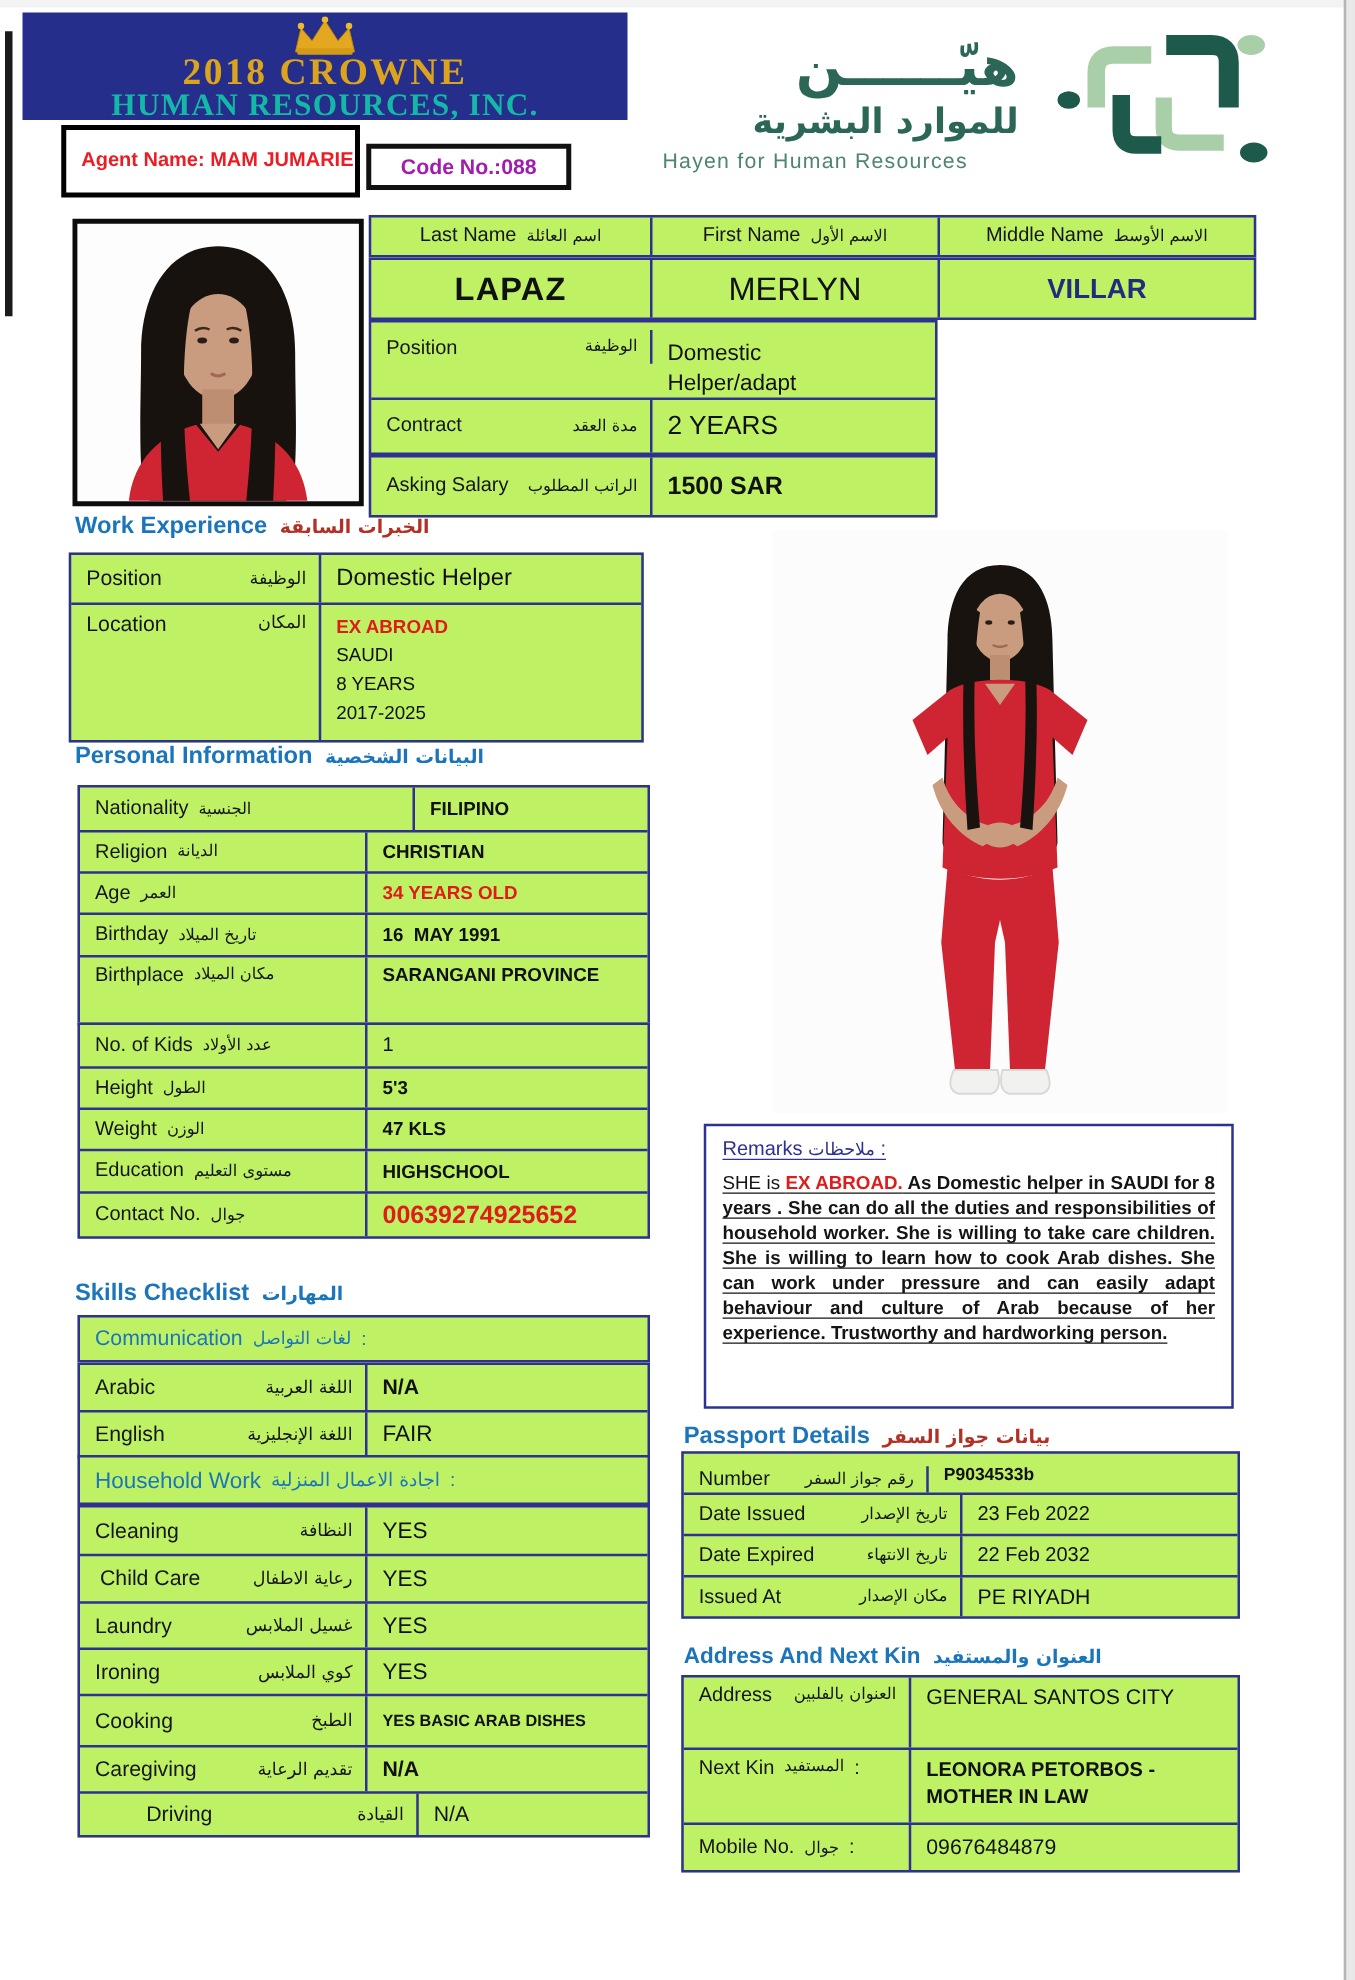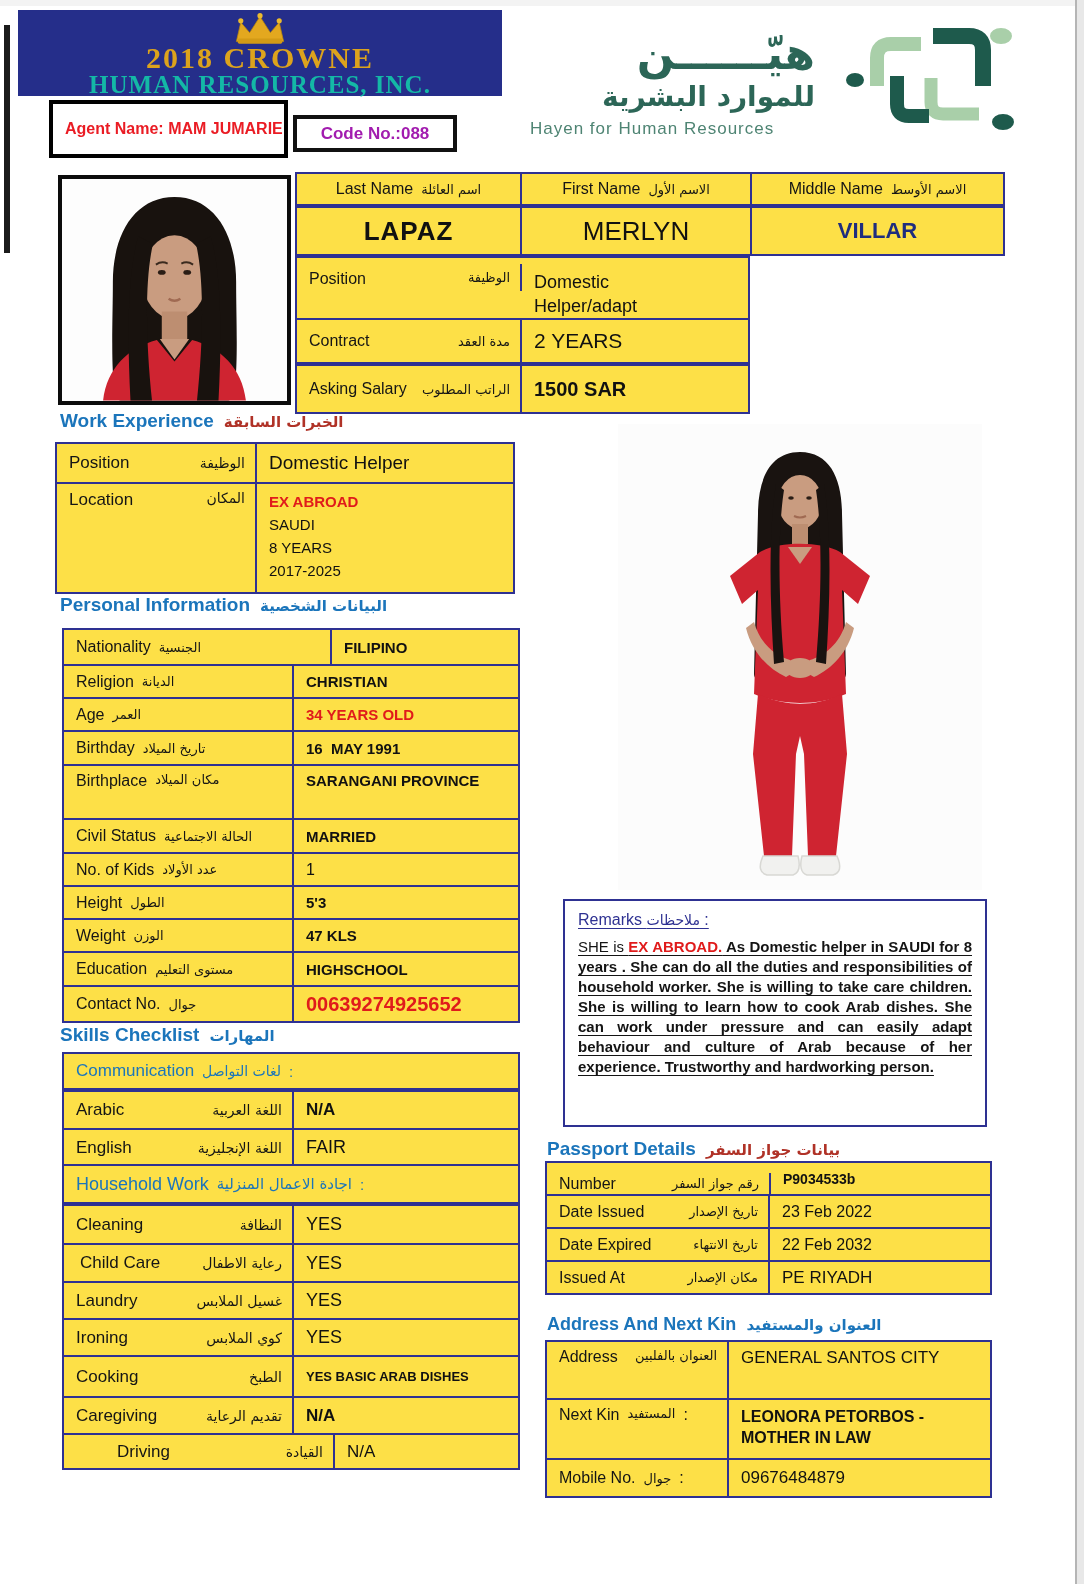--- a/index.html
+++ b/index.html
@@ -22,21 +22,21 @@
   .code-box { left:293px; top:115px; width:164px; height:37px; border:4px solid #111; background:#fff; display:flex; align-items:center; justify-content:center; }
   .code-box span { color:#a21caf; font-weight:bold; font-size:17px; }
 
   
   .logo-ar1 { left:533px; top:30px; width:282px; text-align:right; font-family:"DejaVu Sans", sans-serif; direction:rtl; font-size:44px; font-weight:bold; color:#2c6657; line-height:48px; }
   .logo-ar2 { left:533px; top:80px; width:282px; text-align:right; font-family:"DejaVu Sans", sans-serif; direction:rtl; font-size:28px; font-weight:bold; color:#2c6657; line-height:34px; }
   .logo-en  { left:530px; top:119px; width:300px; font-size:17px; color:#4e8473; letter-spacing:1px; }
   .logo-mark { left:843px; top:20px; }
 
   
-  .tbl { position:absolute; border:2px solid #2e3192; background:#fde047; }
+  .tbl { position:absolute; border:2px solid #2e3192; background:#bef264; }
   .trow { display:flex; border-top:2px solid #2e3192; align-items:stretch; }
   .trow:first-child { border-top:none; }
   .tlbl { border-right:2px solid #2e3192; display:flex; align-items:center; padding:3px 10px 3px 12px; gap:8px; }
   .tlbl.sb { justify-content:space-between; }
   .tval { flex:1; display:flex; align-items:center; padding:3px 10px 3px 12px; }
   .top-al { align-items:flex-start; padding-top:6px; }
   .en { font-size:16px; color:#151515; }
   .ar { font-family:"DejaVu Sans", sans-serif; direction:rtl; font-size:13px; color:#151515; }
   .hdrcell { flex:1; display:flex; align-items:center; justify-content:center; gap:8px; border-right:2px solid #2e3192; }
   .hdrcell:last-child { border-right:none; }
@@ -245,27 +245,20 @@
     </div>
     <div class="trow" style="height:54px;">
       <div class="tlbl top-al" style="width:230px;">
           <span class="en">Birthplace</span>
           <span class="ar">مكان الميلاد</span>
         </div>
       <div class="tval b top-al" style="font-size:15px;">SARANGANI PROVINCE</div>
     </div>
   </div>
   <div class="tbl" style="left:62px; top:818px; width:458px;">
-    <div class="trow" style="height:32px;">
-      <div class="tlbl" style="width:230px;">
-          <span class="en">Civil Status</span>
-          <span class="ar">الحالة الاجتماعية</span>
-        </div>
-      <div class="tval b" style="font-size:15px;">MARRIED</div>
-    </div>
     <div class="trow" style="height:33px;">
       <div class="tlbl" style="width:230px;">
           <span class="en">No. of Kids</span>
           <span class="ar">عدد الأولاد</span>
         </div>
       <div class="tval" style="font-size:16px;">1</div>
     </div>
     <div class="trow" style="height:33px;">
       <div class="tlbl" style="width:230px;">
           <span class="en">Height</span>
@@ -417,21 +410,21 @@
       <span class="lead">SHE is </span><span class="hl">EX ABROAD.</span><span>  As Domestic helper in SAUDI for 8 years . She can do all the duties and responsibilities of household worker. She is willing to take care children. She is willing to learn how to cook Arab dishes. She can work under pressure and can easily adapt behaviour and culture of Arab because of her experience. Trustworthy and hardworking person.</span>
     </div>
   </div>
 
   <div class="sec" style="left:547px; top:1138px; z-index:2;">
     <span class="sec-en">Passport Details</span>
     <span class="sec-ar ar-red">بيانات جواز السفر</span>
   </div>
   <div class="tbl" style="left:545px; top:1161px; width:447px;">
     <div class="trow" style="height:31px;">
-      <div class="tlbl sb" style="width:224px;margin-top:10px;">
+      <div class="tlbl sb" style="width:196px;margin-top:10px;">
           <span class="en">Number</span>
           <span class="ar">رقم جواز السفر</span>
         </div>
       <div class="tval b" style="font-size:14px;">P9034533b</div>
     </div>
     <div class="trow" style="height:33px;">
       <div class="tlbl sb" style="width:223px;">
           <span class="en">Date Issued</span>
           <span class="ar">تاريخ الإصدار</span>
         </div>

